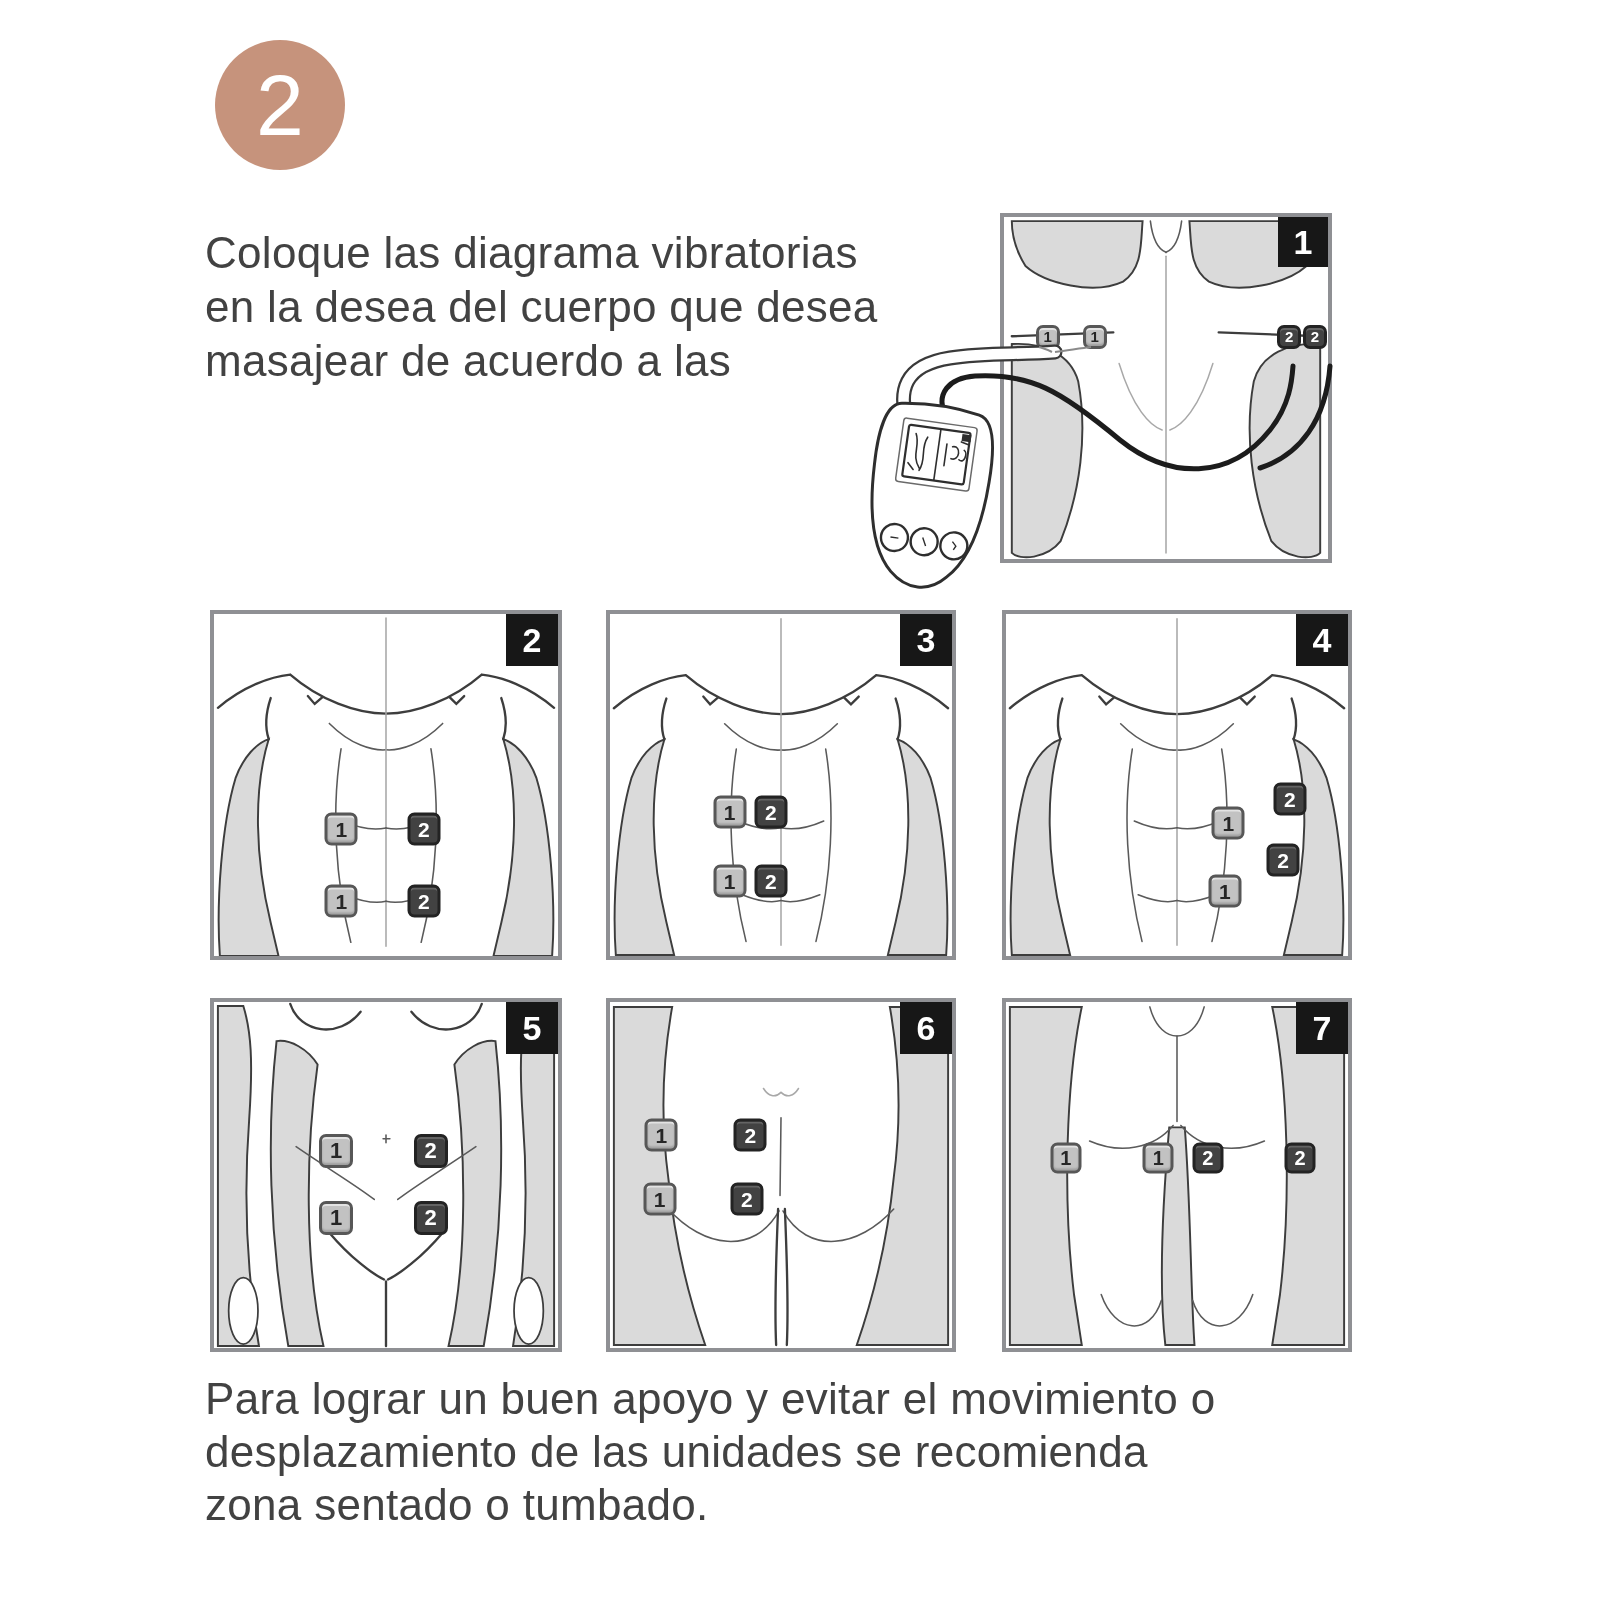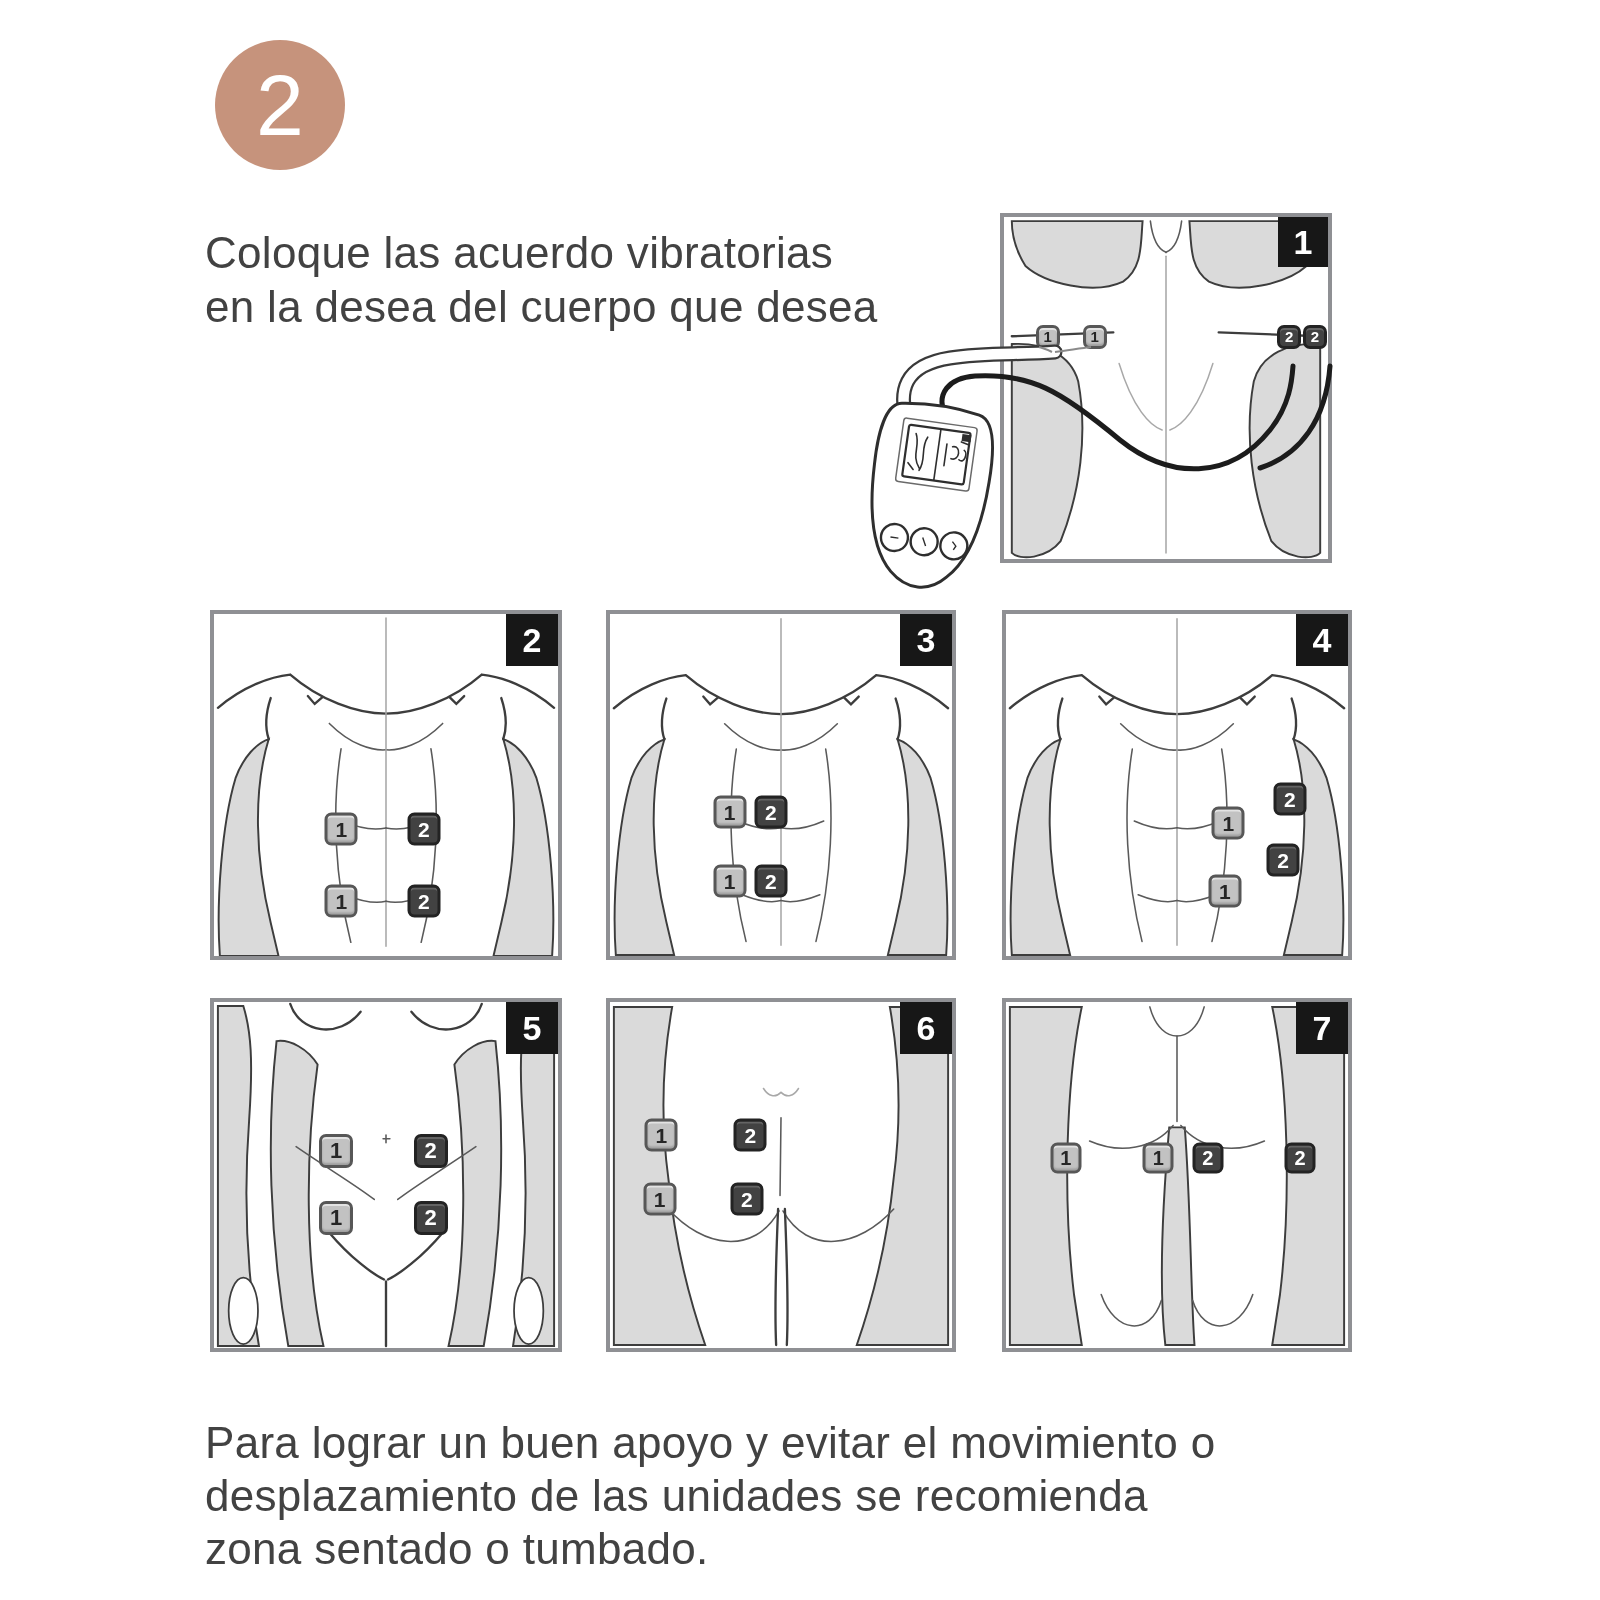--- a/index.html
+++ b/index.html
@@ -8,21 +8,21 @@
     --text:#424242;
   }
   html,body{margin:0;padding:0;background:#fff;}
   .canvas{position:relative;width:1600px;height:1600px;background:#ffffff;overflow:hidden;
           font-family:"Liberation Sans",sans-serif;color:var(--text);}
   .step-circle{position:absolute;left:215px;top:40px;width:130px;height:130px;border-radius:50%;
           background:var(--step-circle);display:flex;align-items:center;justify-content:center;
           color:#fff;font-size:86px;font-weight:300;}
   .intro{position:absolute;left:205px;top:226px;width:800px;font-size:44px;line-height:54px;
           font-weight:300;letter-spacing:.3px;}
-  .footer{position:absolute;left:205px;top:1416px;width:1260px;font-size:44px;line-height:53px;
+  .footer{position:absolute;left:205px;top:1372px;width:1260px;font-size:44px;line-height:53px;
           font-weight:300;letter-spacing:.3px;}
   .tline{display:block;}
   .box{position:absolute;background:#fff;border:4px solid var(--frame);box-sizing:border-box;overflow:hidden;z-index:1;}
   .box svg.body{position:absolute;left:0;top:0;width:100%;height:100%;}
   .badge{position:absolute;top:0;right:0;width:52px;height:52px;background:var(--badge-bg);
           color:#fff;display:flex;align-items:center;justify-content:center;
           font-size:34px;font-weight:bold;z-index:4;}
   .pads{position:absolute;left:0;top:0;width:100%;height:100%;z-index:3;}
   .pad{position:absolute;transform:translate(-50%,-50%);box-sizing:border-box;border-radius:7px;
           display:flex;align-items:center;justify-content:center;font-weight:bold;line-height:1;}
@@ -39,22 +39,23 @@
 </head>
 <body>
 
 <div class="canvas">
 
   <div class="step-circle">
     <span>2</span>
   </div>
 
   <div class="intro">
-    <span class="tline">Coloque las acuerdo vibratorias</span>
+    <span class="tline">Coloque las diagrama vibratorias</span>
     <span class="tline">en la desea del cuerpo que desea</span>
+    <span class="tline">masajear de acuerdo a las</span>
   </div>
 
   <div class="box" style="left:1000px;top:213px;width:332px;height:350px;">
     <svg class="body" viewBox="0 0 332 350">
       <path class="shade" d="M8,4 L142,4 C140,28 142,52 122,66 C92,80 42,68 22,50 C12,34 8,18 8,4 Z"></path>
       <path class="shade" d="M324,4 L190,4 C192,28 190,52 210,66 C240,80 290,68 310,50 C320,34 324,18 324,4 Z"></path>
       <path class="thin" d="M150,4 C152,20 156,32 166,36"></path>
       <path class="thin" d="M182,4 C180,20 176,32 166,36"></path>
       <path class="ln" d="M8,122 L112,118"></path>
       <path class="ln" d="M220,118 L324,122"></path>

